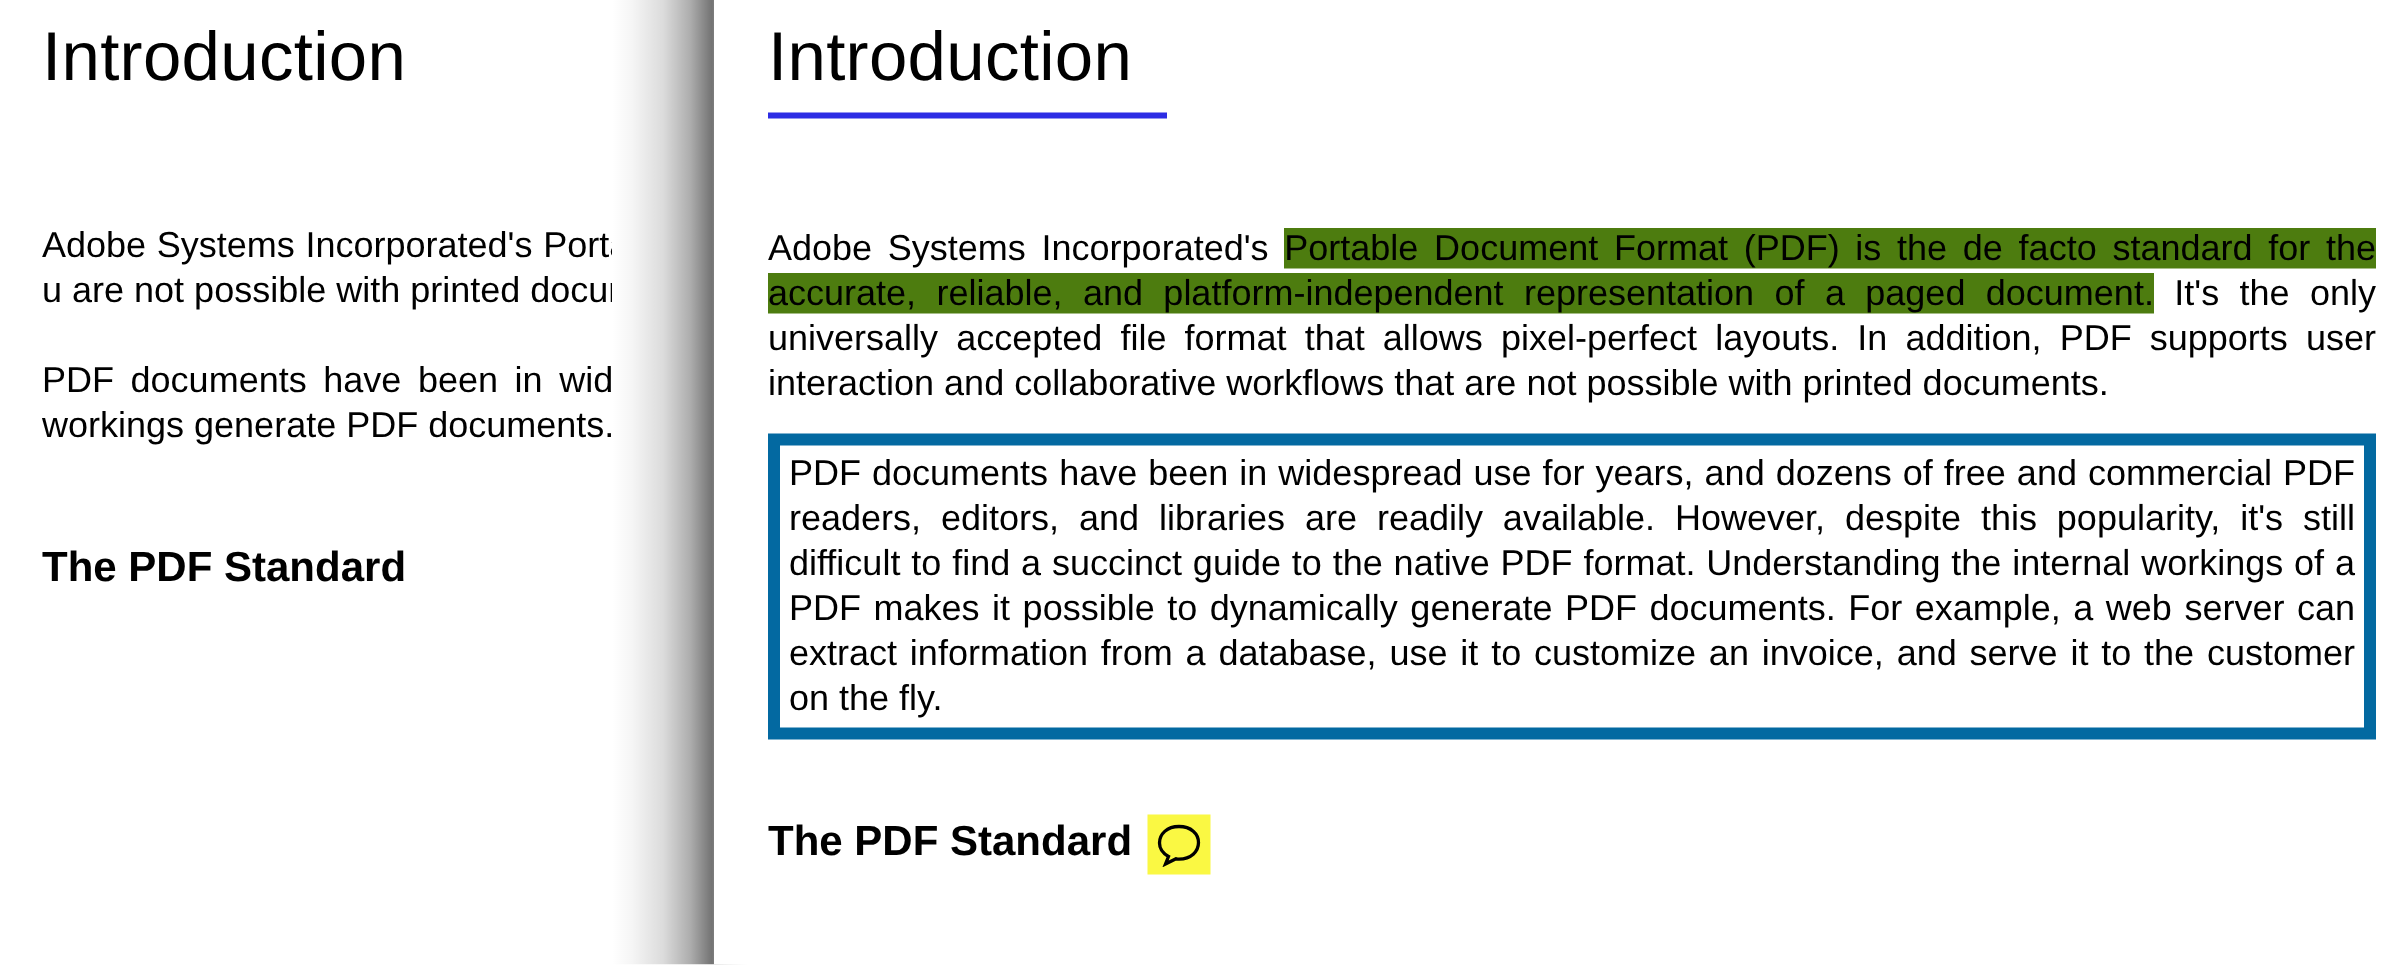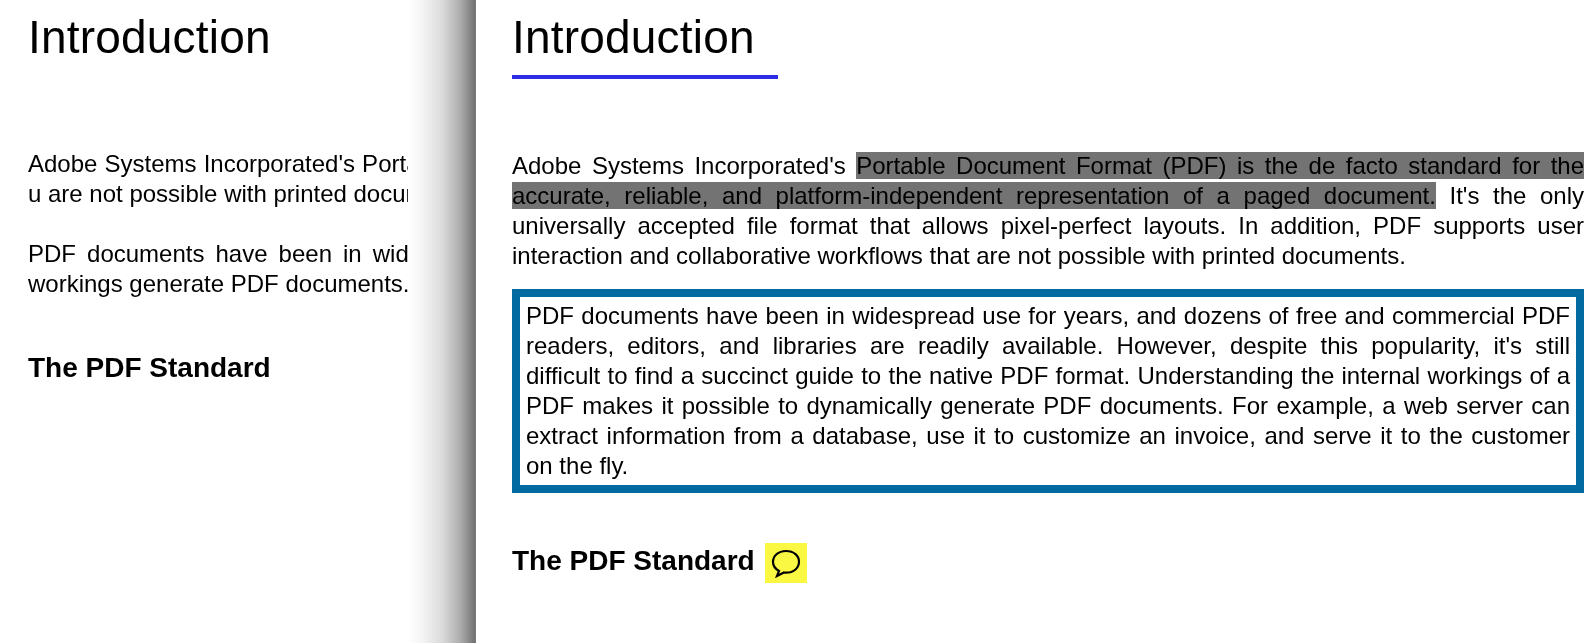--- a/index.html
+++ b/index.html
@@ -68,21 +68,21 @@
   h1.intro {
     font-size: 46px;
     font-weight: 400;
     letter-spacing: 0.2px;
     margin: 12px 0 0 0;
     line-height: 1.1;
   }
   h2.sub {
     font-size: 28px;
     font-weight: 700;
-    margin: 32px 0 0 0;
+    margin: 42px 0 0 0;
     line-height: 1.2;
     display: inline-block;
     vertical-align: middle;
   }
   p.body {
     font-size: 24px;
     line-height: 30px;
     text-align: justify;
     margin: 0;
   }
@@ -94,21 +94,21 @@
   .sp-after-title-r { height: 72px; }
   .sp-between-p-r   { height: 18px; }
 
   .underline {
     width: 266px;
     height: 4px;
     background: #2d2de4;
     margin-top: 12px;
   }
   .highlight {
-    background: #737373;
+    background: #4d7c0f;
   }
   .boxed {
     border: 8px solid #0369a1;
     padding: 4px 6px;
     margin-left: -6px;
     margin-right: -6px;
   }
   .right-content {
     position: relative;
     width: 1072px;

